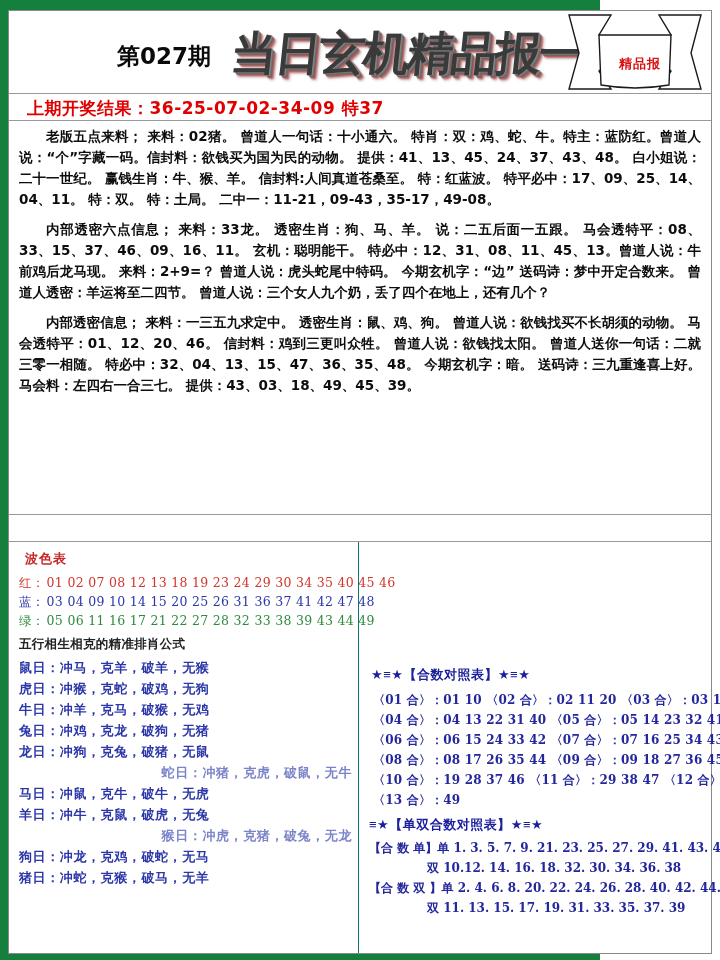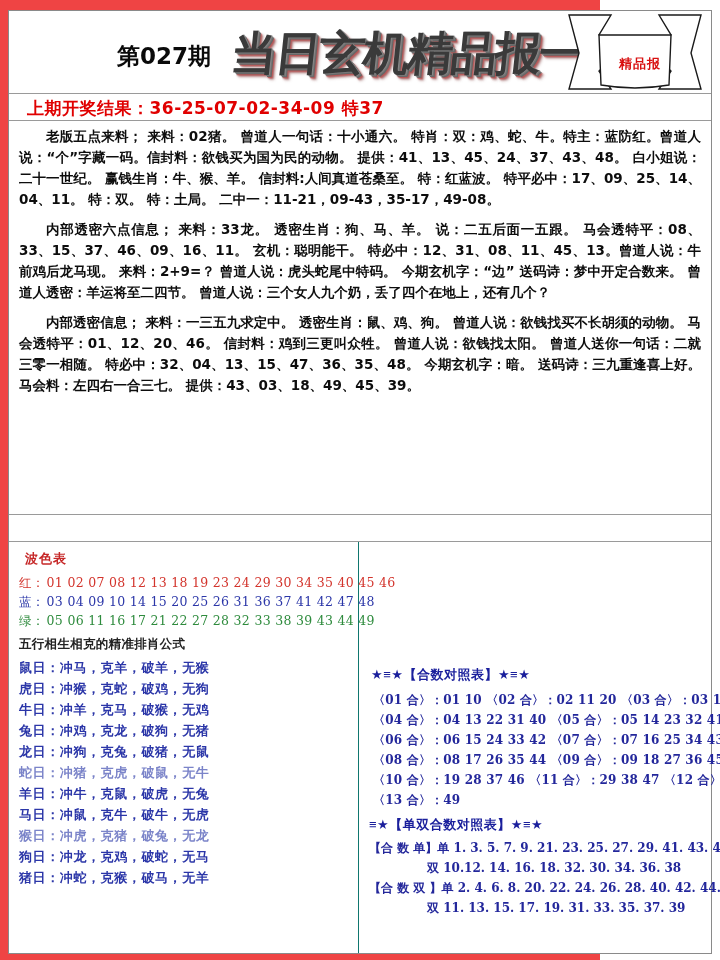--- a/index.html
+++ b/index.html
@@ -12,21 +12,21 @@
     height: 960px;
     font-family: "Liberation Sans", "DejaVu Sans", sans-serif;
     color: #000;
     overflow: hidden;
   }
   .page {
     position: relative;
     width: 600px;
     height: 960px;
     box-sizing: border-box;
-    background: #ef4444;
+    background: #15803d;
   }
 
   
   .frame {
     position: absolute;
     left: 8px;
     top: 10px;
     width: 704px;
     height: 944px;
     box-sizing: border-box;
@@ -185,21 +185,21 @@
   }
   .formula-row {
     font-size: 13px;
     line-height: 21px;
     color: #2b36a8;
     font-weight: 700;
     letter-spacing: .6px;
     white-space: nowrap;
     font-family: "DejaVu Sans", "Liberation Sans", sans-serif;
   }
-  .formula-row.faded { color: #7b84c9; }
+  .formula-row.faded { color: #7b84c9; text-align: right; }
 
   
   .rt-block { margin-top: 118px; }
   .rt-heading {
     font-size: 13px;
     font-weight: 700;
     color: #1a1f9c;
     letter-spacing: .5px;
     margin: 0 0 6px 2px;
     white-space: nowrap;
@@ -279,22 +279,22 @@
         </div>
 
         <div class="formula-title">五行相生相克的精准排肖公式</div>
 
         <div class="formula-row">鼠日：冲马，克羊，破羊，无猴</div>
         <div class="formula-row">虎日：冲猴，克蛇，破鸡，无狗</div>
         <div class="formula-row">牛日：冲羊，克马，破猴，无鸡</div>
         <div class="formula-row">兔日：冲鸡，克龙，破狗，无猪</div>
         <div class="formula-row">龙日：冲狗，克兔，破猪，无鼠</div>
         <div class="formula-row faded">蛇日：冲猪，克虎，破鼠，无牛</div>
+        <div class="formula-row">马日：冲鼠，克牛，破牛，无虎</div>
         <div class="formula-row">羊日：冲牛，克鼠，破虎，无兔</div>
-        <div class="formula-row">马日：冲鼠，克牛，破牛，无虎</div>
         <div class="formula-row faded">猴日：冲虎，克猪，破兔，无龙</div>
         <div class="formula-row">狗日：冲龙，克鸡，破蛇，无马</div>
         <div class="formula-row">猪日：冲蛇，克猴，破马，无羊</div>
       </div>
 
       <div class="col-right">
         <div class="rt-block">
           <div class="rt-heading">★≡★【合数对照表】★≡★</div>
           <div class="rt-line">〈01 合〉：01 10  〈02 合〉：02 11 20  〈03 合〉：03 12 21 30</div>
           <div class="rt-line">〈04 合〉：04 13 22 31 40  〈05 合〉：05 14 23 32 41</div>

